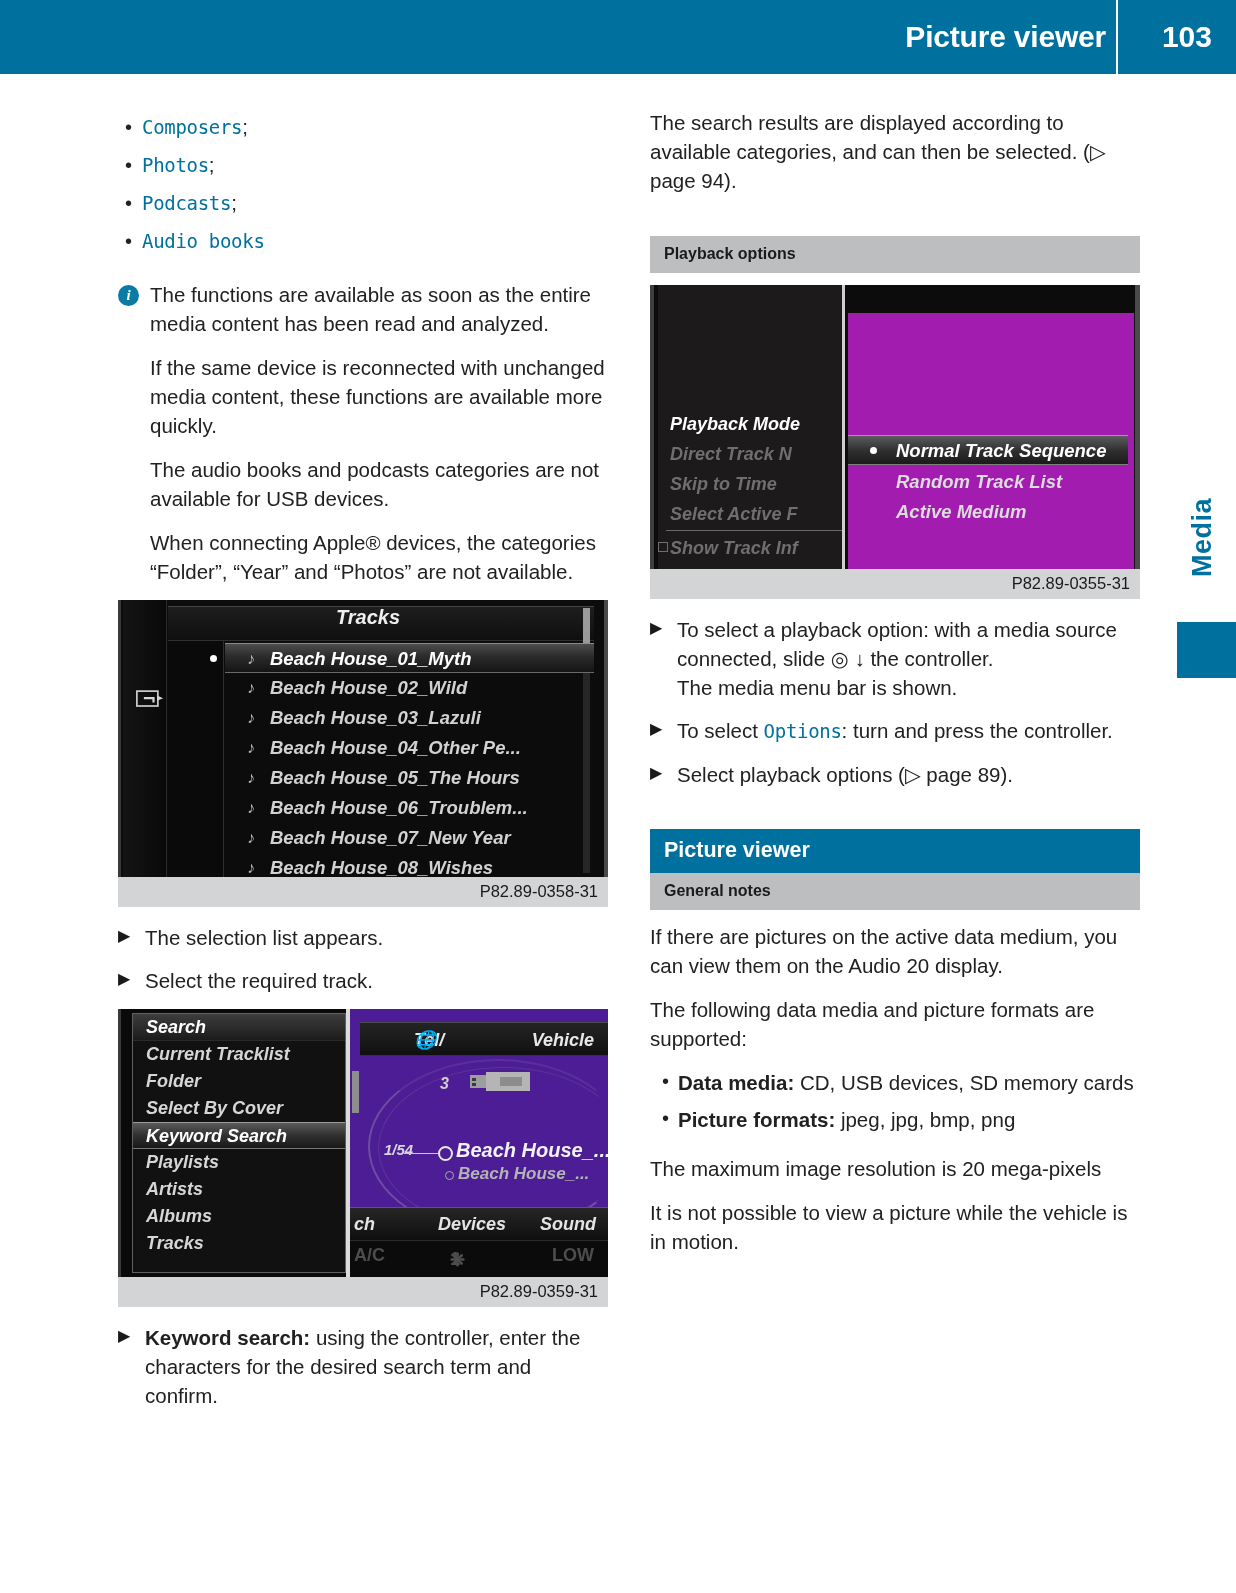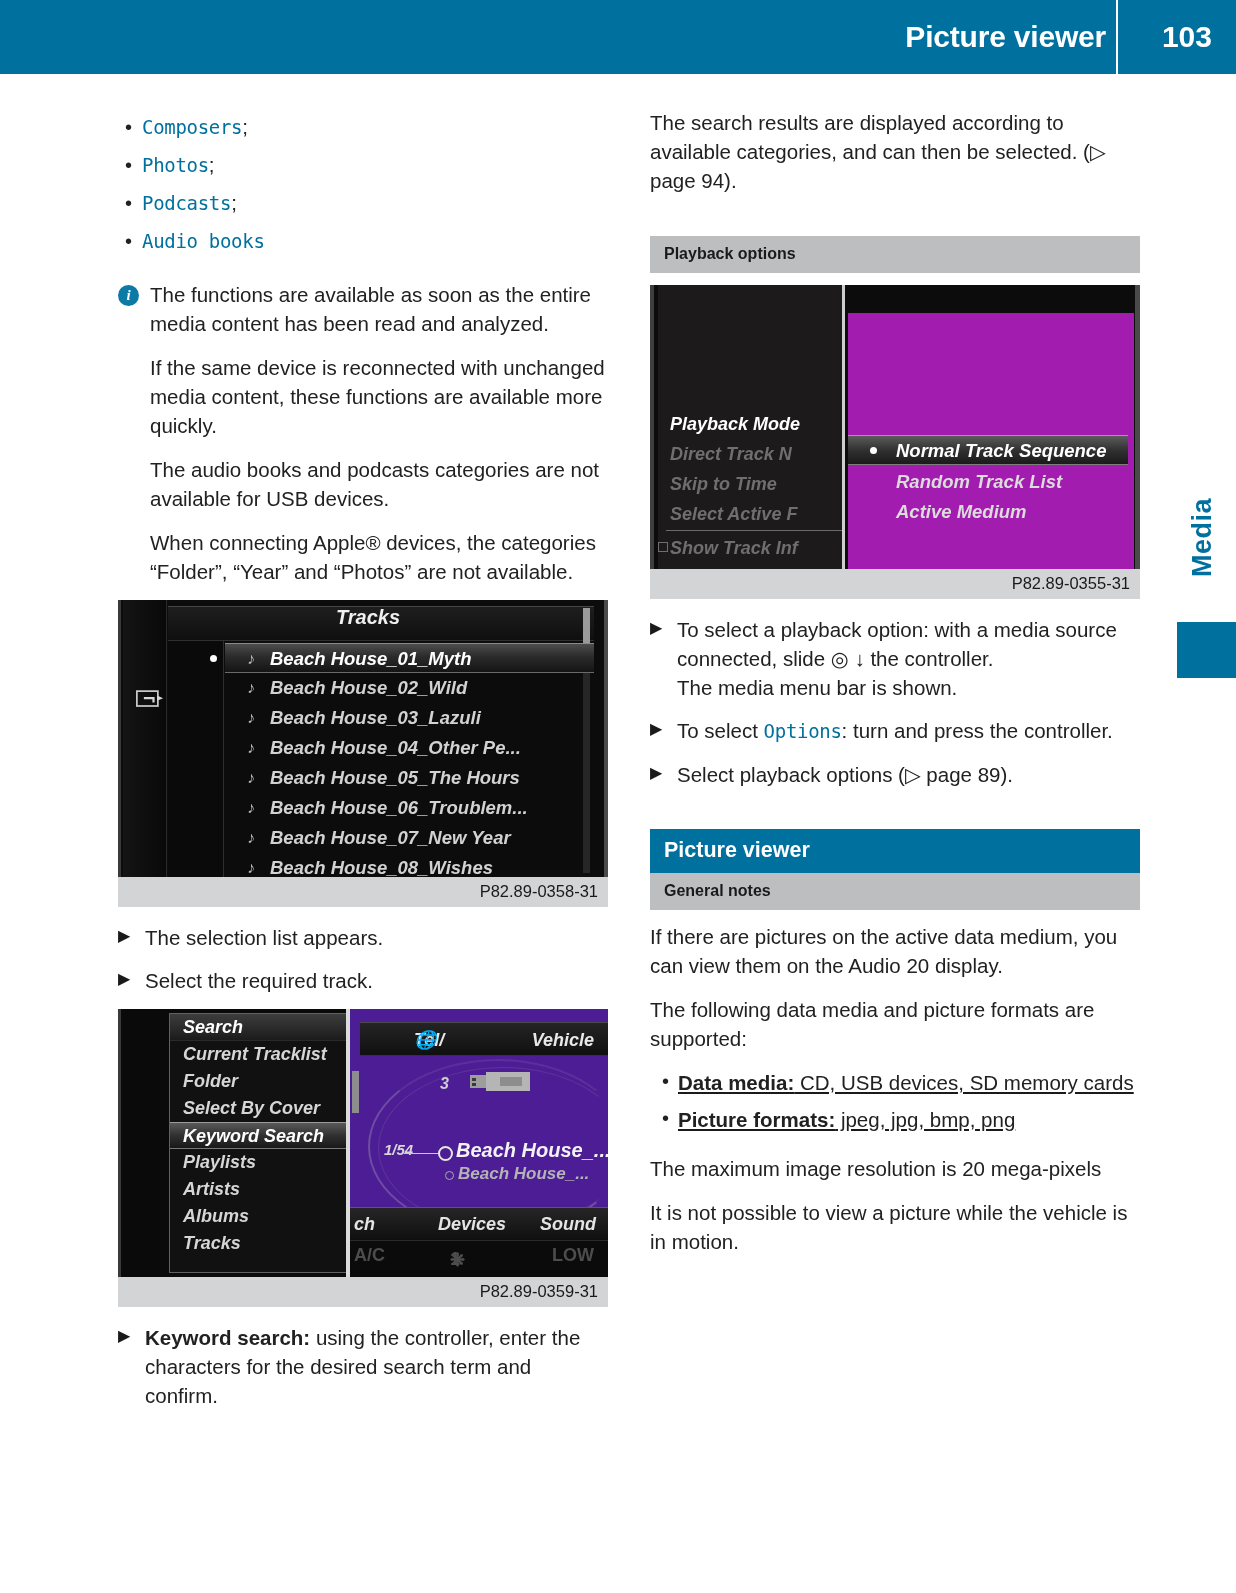--- a/index.html
+++ b/index.html
@@ -85,21 +85,21 @@
 
   
   .step { position:relative; padding-left:27px; margin-bottom:14px; }
   .step::before {
     content:"\25B6"; position:absolute; left:0; top:3px;
     font-size:16px; color:#1a1a1a;
   }
   .step .para { margin-bottom:0; }
 
   
-  .sub-list { list-style:none; margin:0 0 20px 0; padding:0 0 0 28px;text-decoration:underline; }
+  .sub-list { list-style:none; margin:0 0 20px 0; padding:0 0 0 28px; }
   .sub-list li {
     position:relative; font-size:20.5px; line-height:29px;
     color:#212121; margin-bottom:8px;
   }
   .sub-list li::before {
     content:"•"; position:absolute; left:-16px; top:-1px; font-size:20px;
   }
   .sub-list b { font-weight:bold; }
 
   
@@ -182,21 +182,20 @@
     position:absolute; right:4px; top:8px; width:7px; bottom:4px;
     background:#262626;
   }
 
   
   .f2 { height:268px; background:#0a0a0a; }
   .f2-menu {
     position:absolute; left:14px; top:4px; width:214px; bottom:4px;
     background:#111111;
     border:1px solid #606060;
-    margin-left:37px;
   }
   .f2-mrow {
     height:27px; line-height:27px; padding-left:13px;
     color:#d6d6d6; font-size:18px; font-style:italic; font-weight:bold;
     white-space:nowrap;
   }
   .f2-mrow.head {
     background:linear-gradient(180deg,#3d3d3d,#1b1b1b);
     color:#ffffff; border-bottom:1px solid #2a2a2a;
   }

